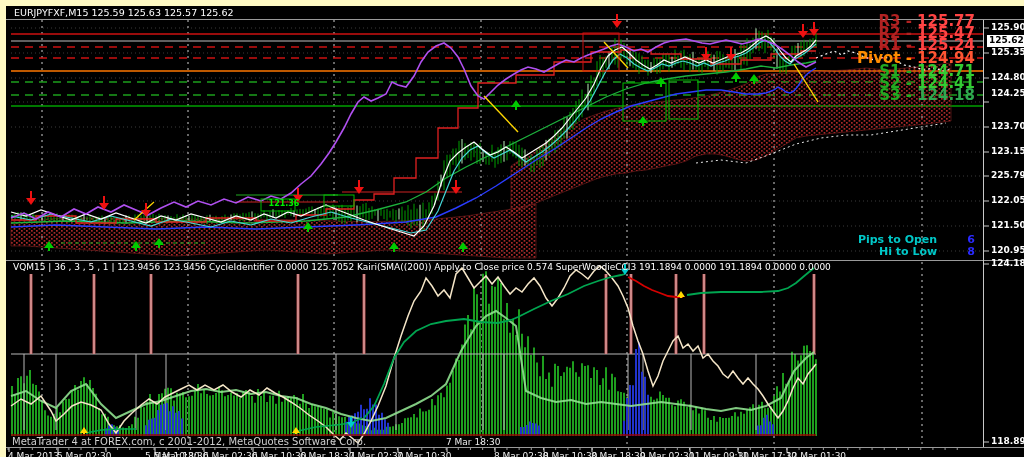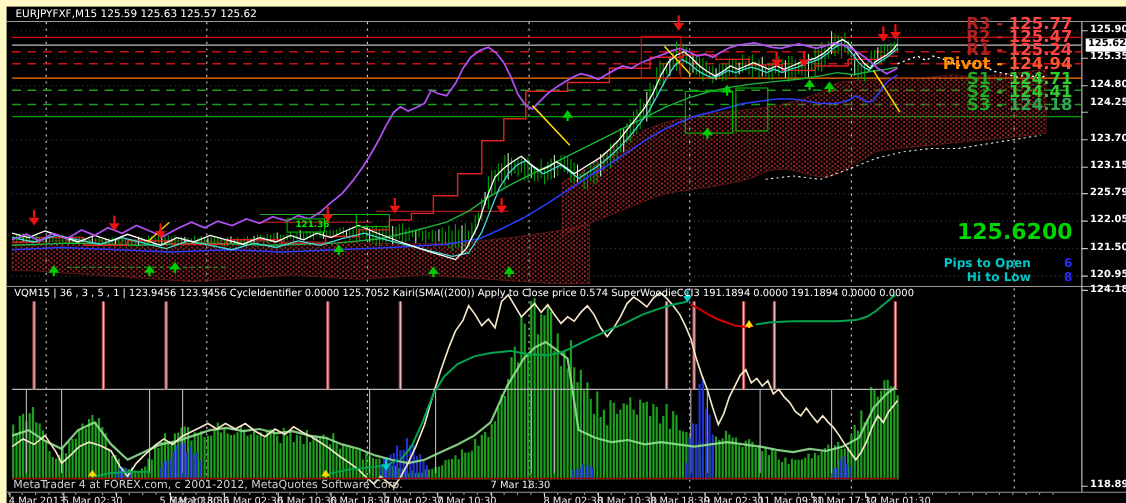--- a/index.html
+++ b/index.html
@@ -892,21 +892,20 @@
         <line x1="586" y1="442" x2="586" y2="446" stroke="#e0e0e0" stroke-width="1"></line>
         <line x1="635" y1="442" x2="635" y2="446" stroke="#e0e0e0" stroke-width="1"></line>
         <line x1="684" y1="442" x2="684" y2="446" stroke="#e0e0e0" stroke-width="1"></line>
         <line x1="732" y1="442" x2="732" y2="446" stroke="#e0e0e0" stroke-width="1"></line>
         <line x1="781" y1="442" x2="781" y2="446" stroke="#e0e0e0" stroke-width="1"></line>
       </g>
   </svg>
 
   <div id="textlayer" class="abs" style="left:0;top:0;width:100%;height:100%;">
     <div class="abs txt" id="pricebox">125.62</div>
-    <div class="abs txt" id="quote-price">125.6200</div>
 
     <div class="abs txt qrow" style="top:228px;">
       <span class="qlabel">Pips to Open</span>
       <span class="qval qv-blue">6</span>
     </div>
     <div class="abs txt qrow" style="top:240px;">
       <span class="qlabel">Hi to Low</span>
       <span class="qval qv-blue">8</span>
     </div>
 

